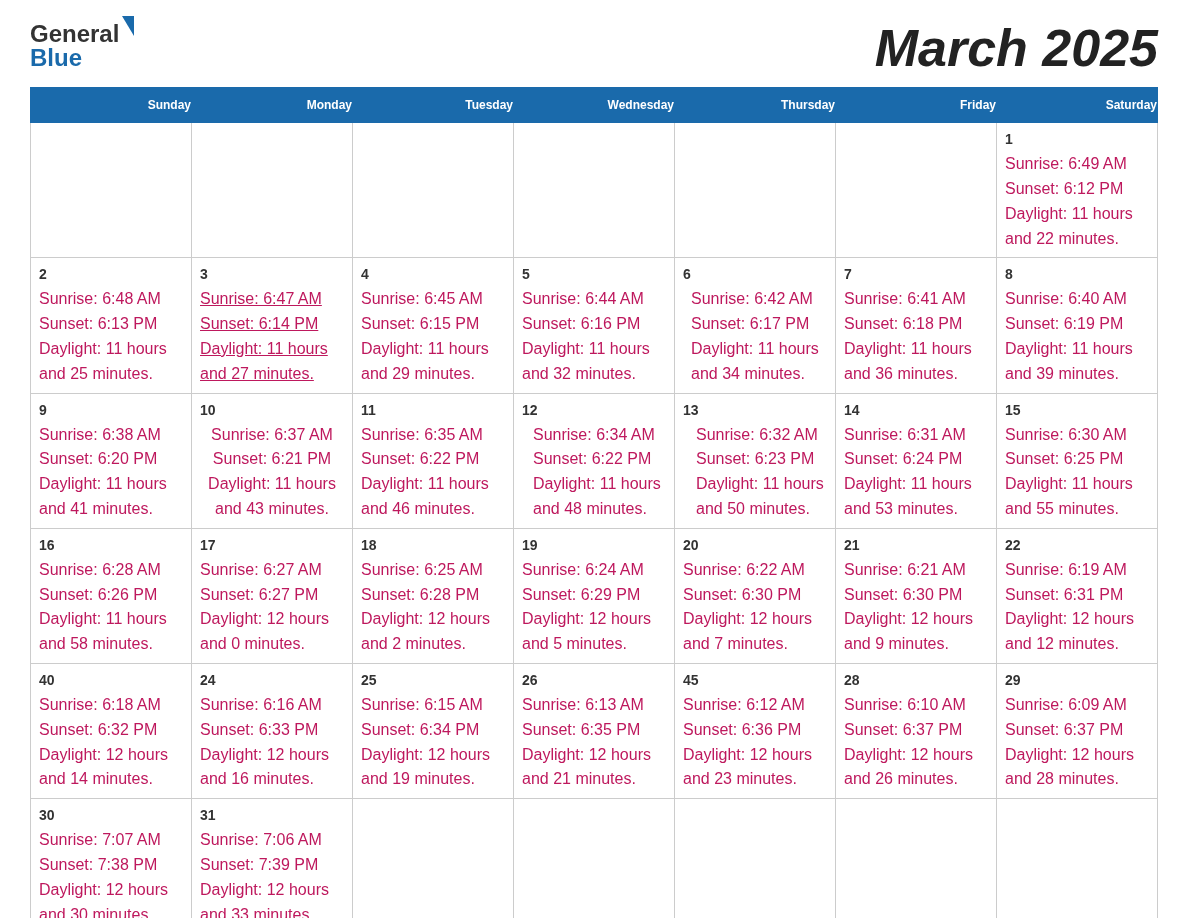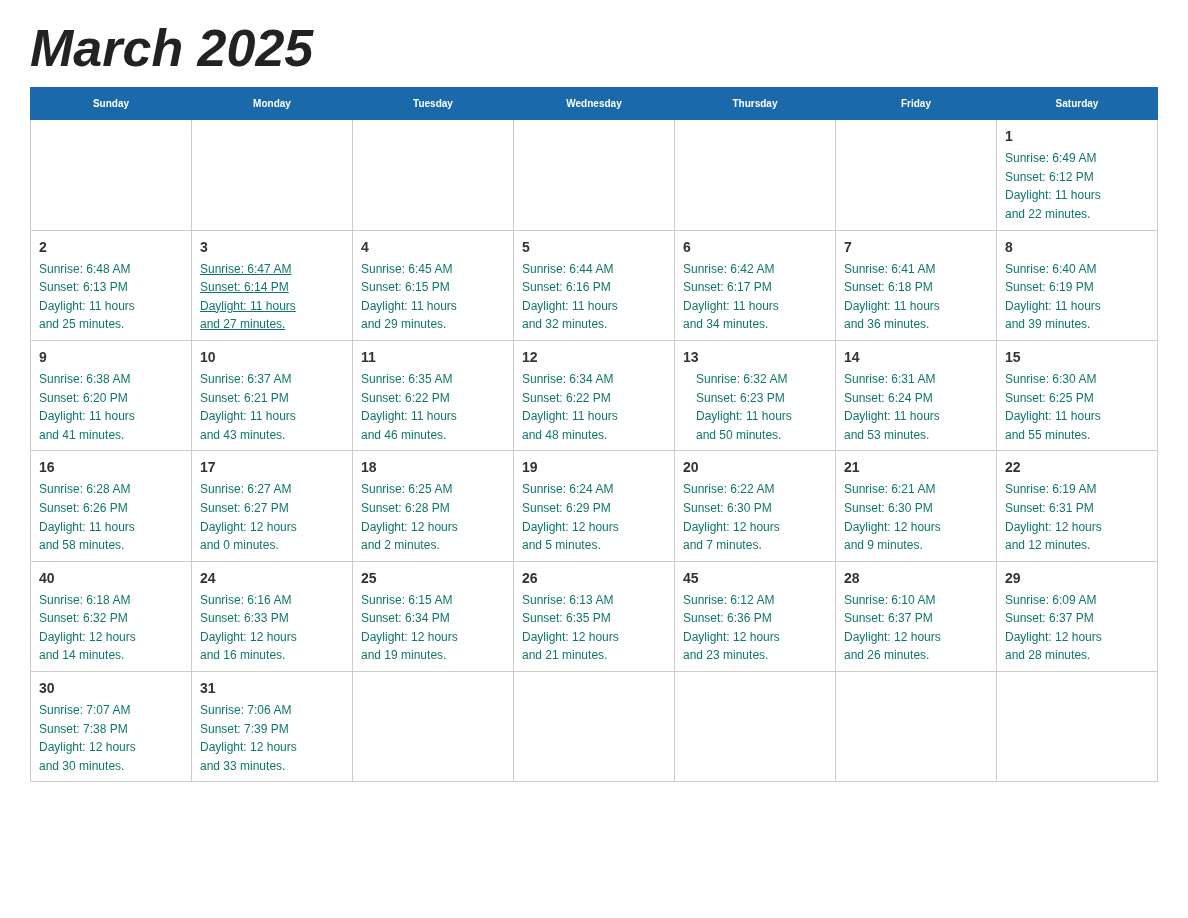--- a/index.html
+++ b/index.html
@@ -38,24 +38,24 @@
 
     .calendar {
       width: 100%;
       border-collapse: collapse;
       margin-top: 8px;
     }
 
     .calendar th {
       background-color: #1a6aab;
       color: #fff;
-      font-size: 10px;
+      font-size: 12px;
       font-weight: bold;
       padding: 10px 0;
-      text-align: center;
+      text-align: right;
       border: 1px solid #1a6aab;
     }
 
     .calendar td {
       vertical-align: top;
       padding: 6px 8px;
       border: 1px solid #ccc;
       width: 14.28%;
       height: 110px;
       font-size: 12.5px;
@@ -69,22 +69,22 @@
 
     .day-num {
       font-size: 14px;
       font-weight: bold;
       color: #333;
       display: block;
       margin-bottom: 2px;
     }
 
     .day-info {
-      font-size: 12px;
-      color: #0f766e;
+      font-size: 16px;
+      color: #be185d;
       line-height: 1.55;
     }
 
     .logo-wrapper {
       display: flex;
       flex-direction: column;
       align-items: flex-start;
     }
 
     .logo-line1 {
@@ -110,20 +110,27 @@
       margin-left: 3px;
       vertical-align: middle;
       position: relative;
       top: -8px;
     }
   </style>
 </head>
 <body>
 
 <div class="header">
+  <div class="logo-wrapper">
+    <div style="display:flex; align-items:center;">
+      <span class="logo-line1">General</span>
+      <span class="logo-triangle"></span>
+    </div>
+    <span class="logo-line2">Blue</span>
+  </div>
   <div class="title-area">
     <div class="month-title">March 2025</div>
   </div>
 </div>
 
 <table class="calendar">
   <thead>
     <tr>
     <th>Sunday</th>
         <th>Monday</th>
@@ -174,21 +181,21 @@
         </td>
         <td>
           <span class="day-num">5</span>
           <div class="day-info" style="white-space: pre-line;">Sunrise: 6:44 AM
 Sunset: 6:16 PM
 Daylight: 11 hours
 and 32 minutes.</div>
         </td>
         <td>
           <span class="day-num">6</span>
-          <div class="day-info" style="white-space: pre-line;">Sunrise: 6:42 AM
+          <div class="day-info" style="white-space: pre-line; margin-left: 8px;">Sunrise: 6:42 AM
 Sunset: 6:17 PM
 Daylight: 11 hours
 and 34 minutes.</div>
         </td>
         <td>
           <span class="day-num">7</span>
           <div class="day-info" style="white-space: pre-line;">Sunrise: 6:41 AM
 Sunset: 6:18 PM
 Daylight: 11 hours
 and 36 minutes.</div>
@@ -204,35 +211,35 @@
       <tr>
         <td>
           <span class="day-num">9</span>
           <div class="day-info" style="white-space: pre-line;">Sunrise: 6:38 AM
 Sunset: 6:20 PM
 Daylight: 11 hours
 and 41 minutes.</div>
         </td>
         <td>
           <span class="day-num">10</span>
-          <div class="day-info" style="white-space: pre-line;">Sunrise: 6:37 AM
+          <div class="day-info" style="white-space: pre-line; text-align: center;">Sunrise: 6:37 AM
 Sunset: 6:21 PM
 Daylight: 11 hours
 and 43 minutes.</div>
         </td>
         <td>
           <span class="day-num">11</span>
           <div class="day-info" style="white-space: pre-line;">Sunrise: 6:35 AM
 Sunset: 6:22 PM
 Daylight: 11 hours
 and 46 minutes.</div>
         </td>
         <td>
           <span class="day-num">12</span>
-          <div class="day-info" style="white-space: pre-line;">Sunrise: 6:34 AM
+          <div class="day-info" style="white-space: pre-line; margin-left: 11px;">Sunrise: 6:34 AM
 Sunset: 6:22 PM
 Daylight: 11 hours
 and 48 minutes.</div>
         </td>
         <td>
           <span class="day-num">13</span>
           <div class="day-info" style="white-space: pre-line; margin-left: 13px;">Sunrise: 6:32 AM
 Sunset: 6:23 PM
 Daylight: 11 hours
 and 50 minutes.</div>

